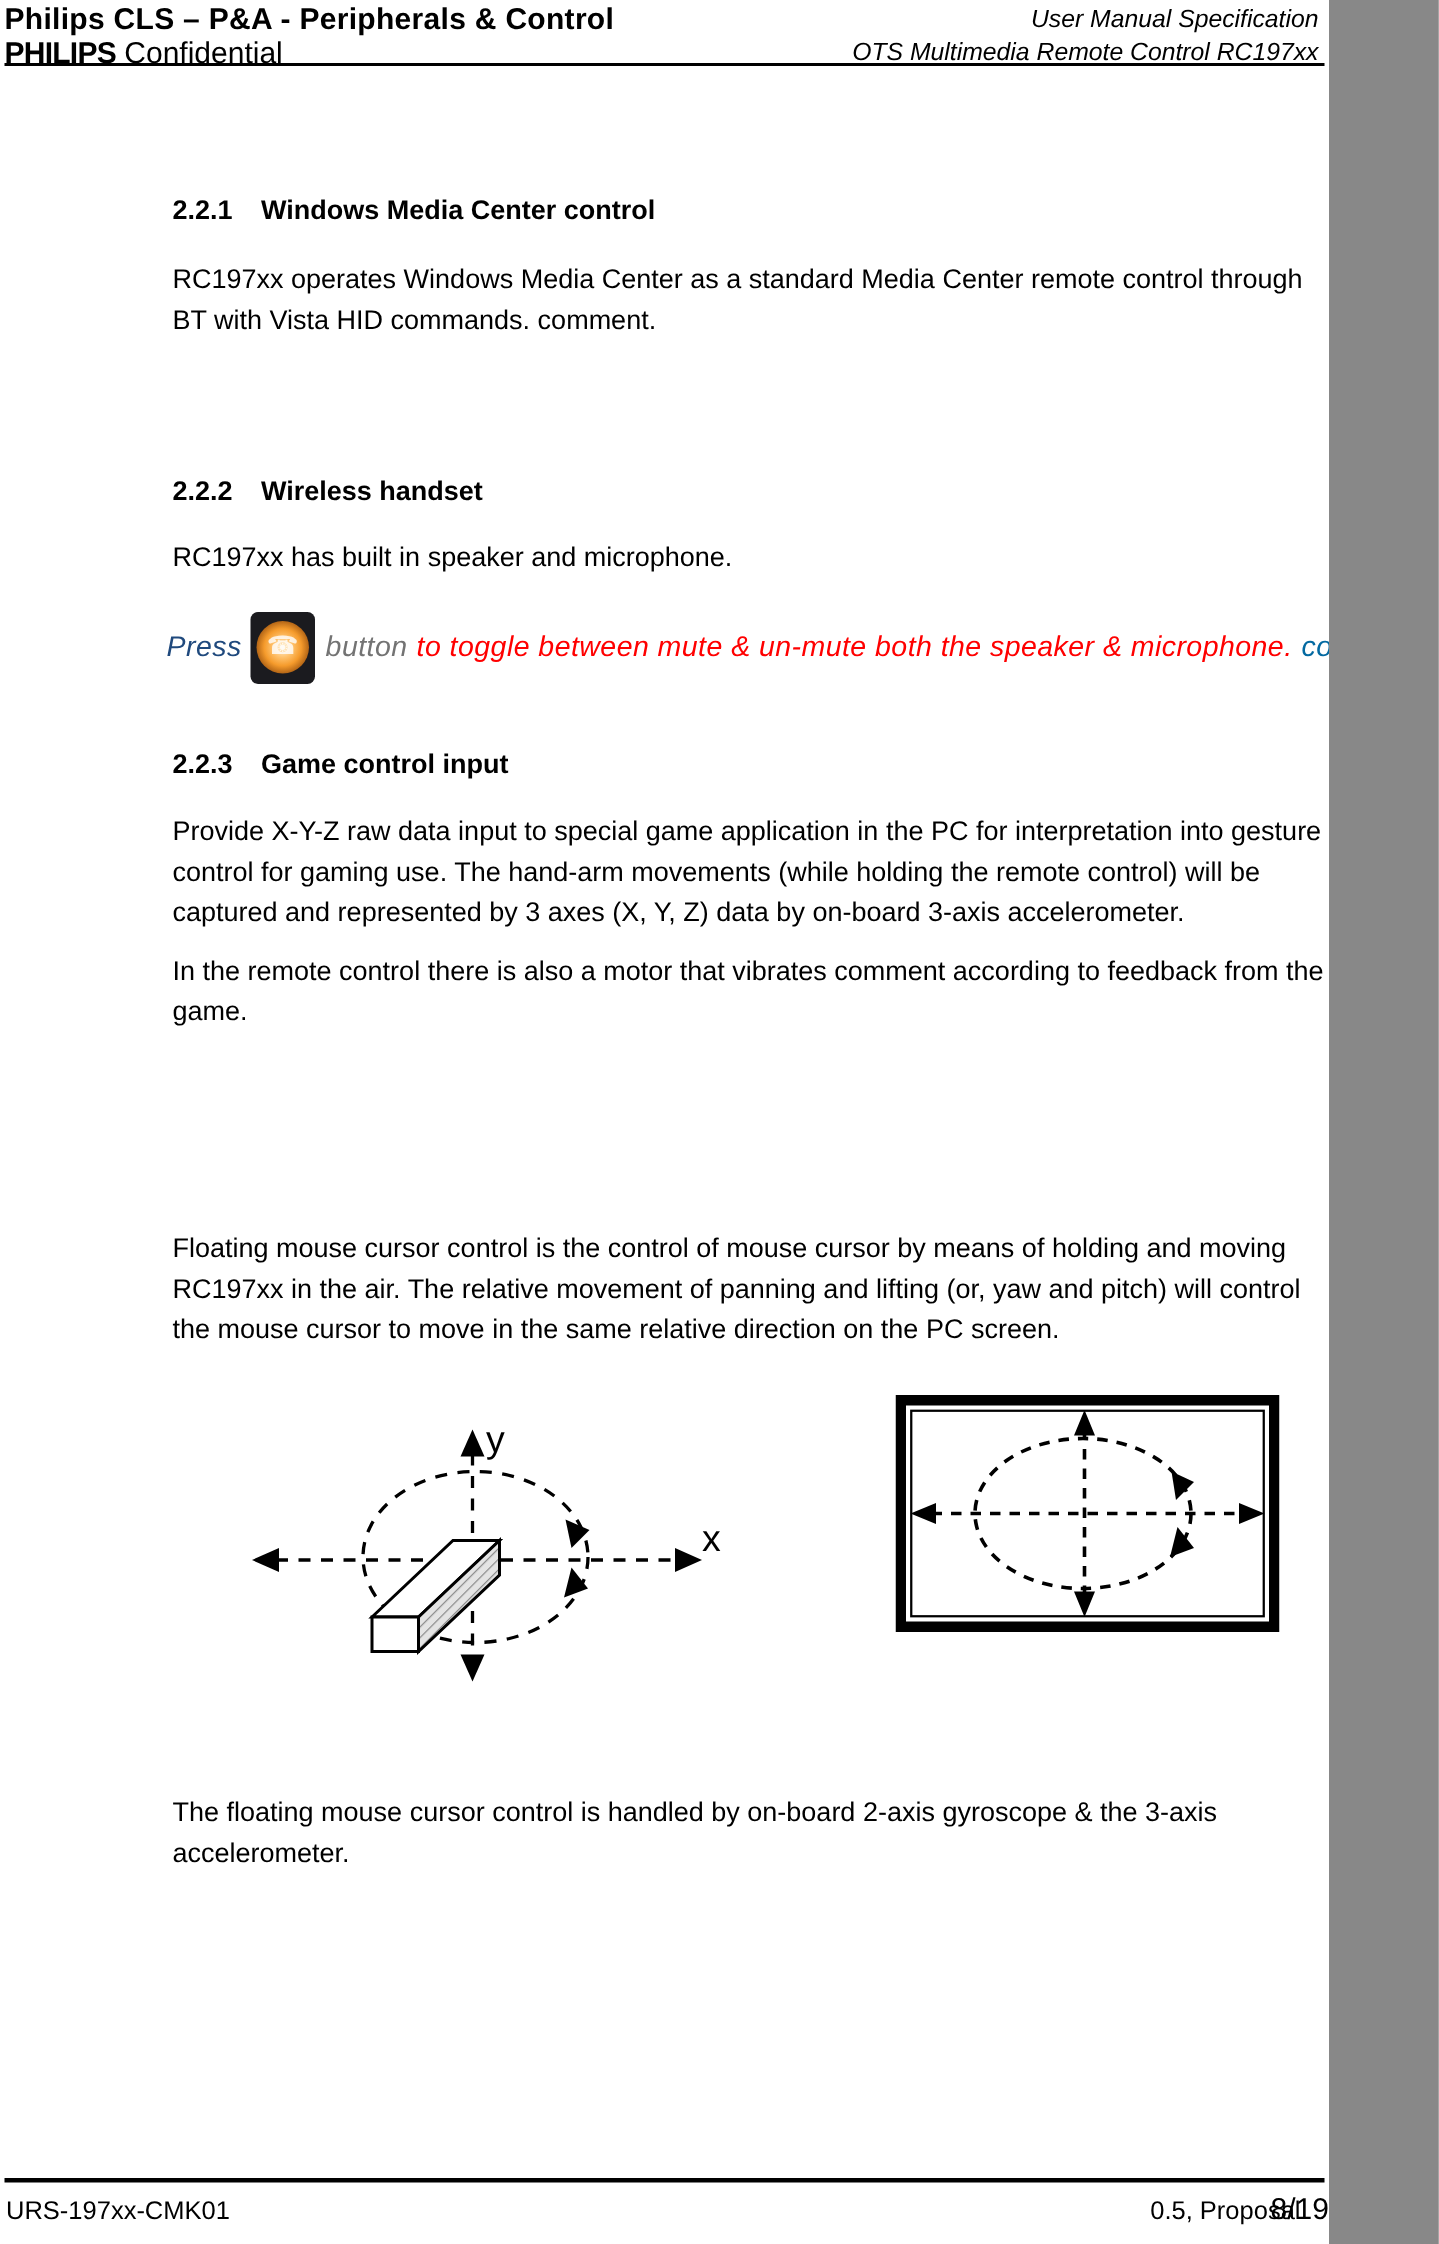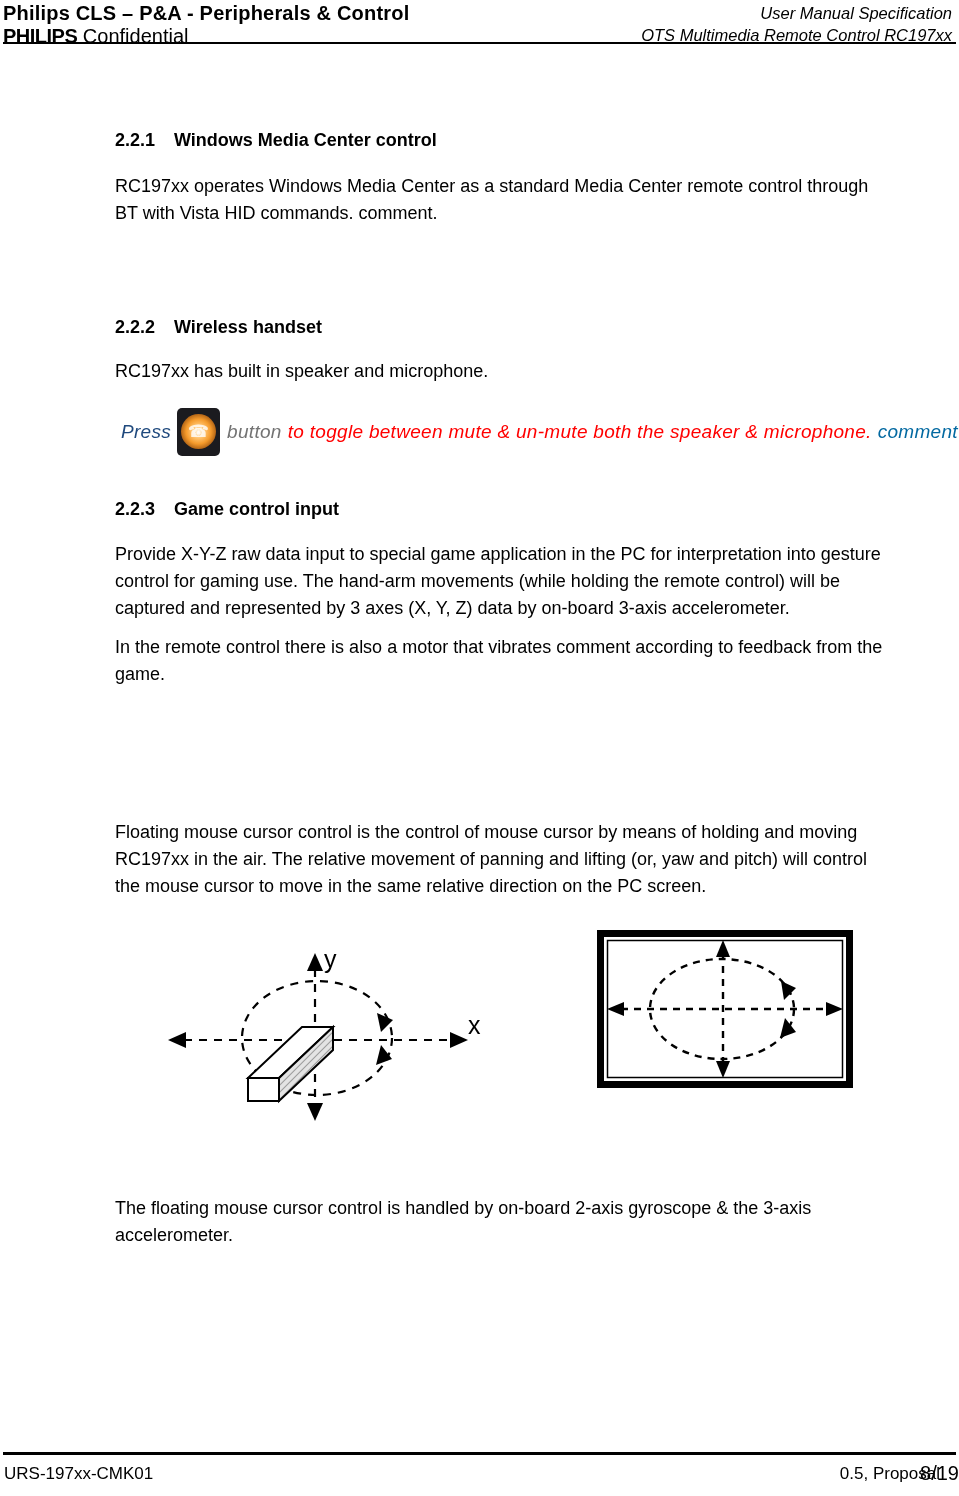--- a/index.html
+++ b/index.html
@@ -1,18 +1,18 @@
 <!DOCTYPE html>
 <html><head>
 <meta charset="utf-8">
 <style>
   html,body{margin:0;padding:0;background:#888;}
   .page{
     position:relative;
-    width:959px;height:1496px;
+    width:886px;height:1496px;
     background:#ffffff;
     font-family:"Liberation Sans", sans-serif;
     color:#000;
     overflow:hidden;
   }
   
   .hdr-title{
     position:absolute;left:3px;top:0px;
     font-size:20px;font-weight:bold;line-height:26px;
     letter-spacing:0.2px;
@@ -34,21 +34,21 @@
     position:absolute;left:115px;
     font-size:18px;font-weight:bold;line-height:26px;white-space:nowrap;
   }
   .heading .h-num{display:inline-block;width:59px;}
   .para{
     position:absolute;left:115px;width:835px;
     font-size:18px;line-height:27px;white-space:pre-line;
   }
   
   .press-line{
-    position:absolute;left:121px;top:406px;height:52px;
+    position:absolute;left:111px;top:406px;height:52px;
     display:flex;align-items:center;
     font-size:19px;font-style:italic;letter-spacing:0.3px;white-space:nowrap;
   }
   .press-line .sp{margin-right:6px;}
   .blue-txt{}
   .red-txt{}
   .mute-icon{
     width:43px;height:48px;flex:0 0 auto;
     background:#1b1b1f;border-radius:5px;
     position:relative;margin-right:7px;

